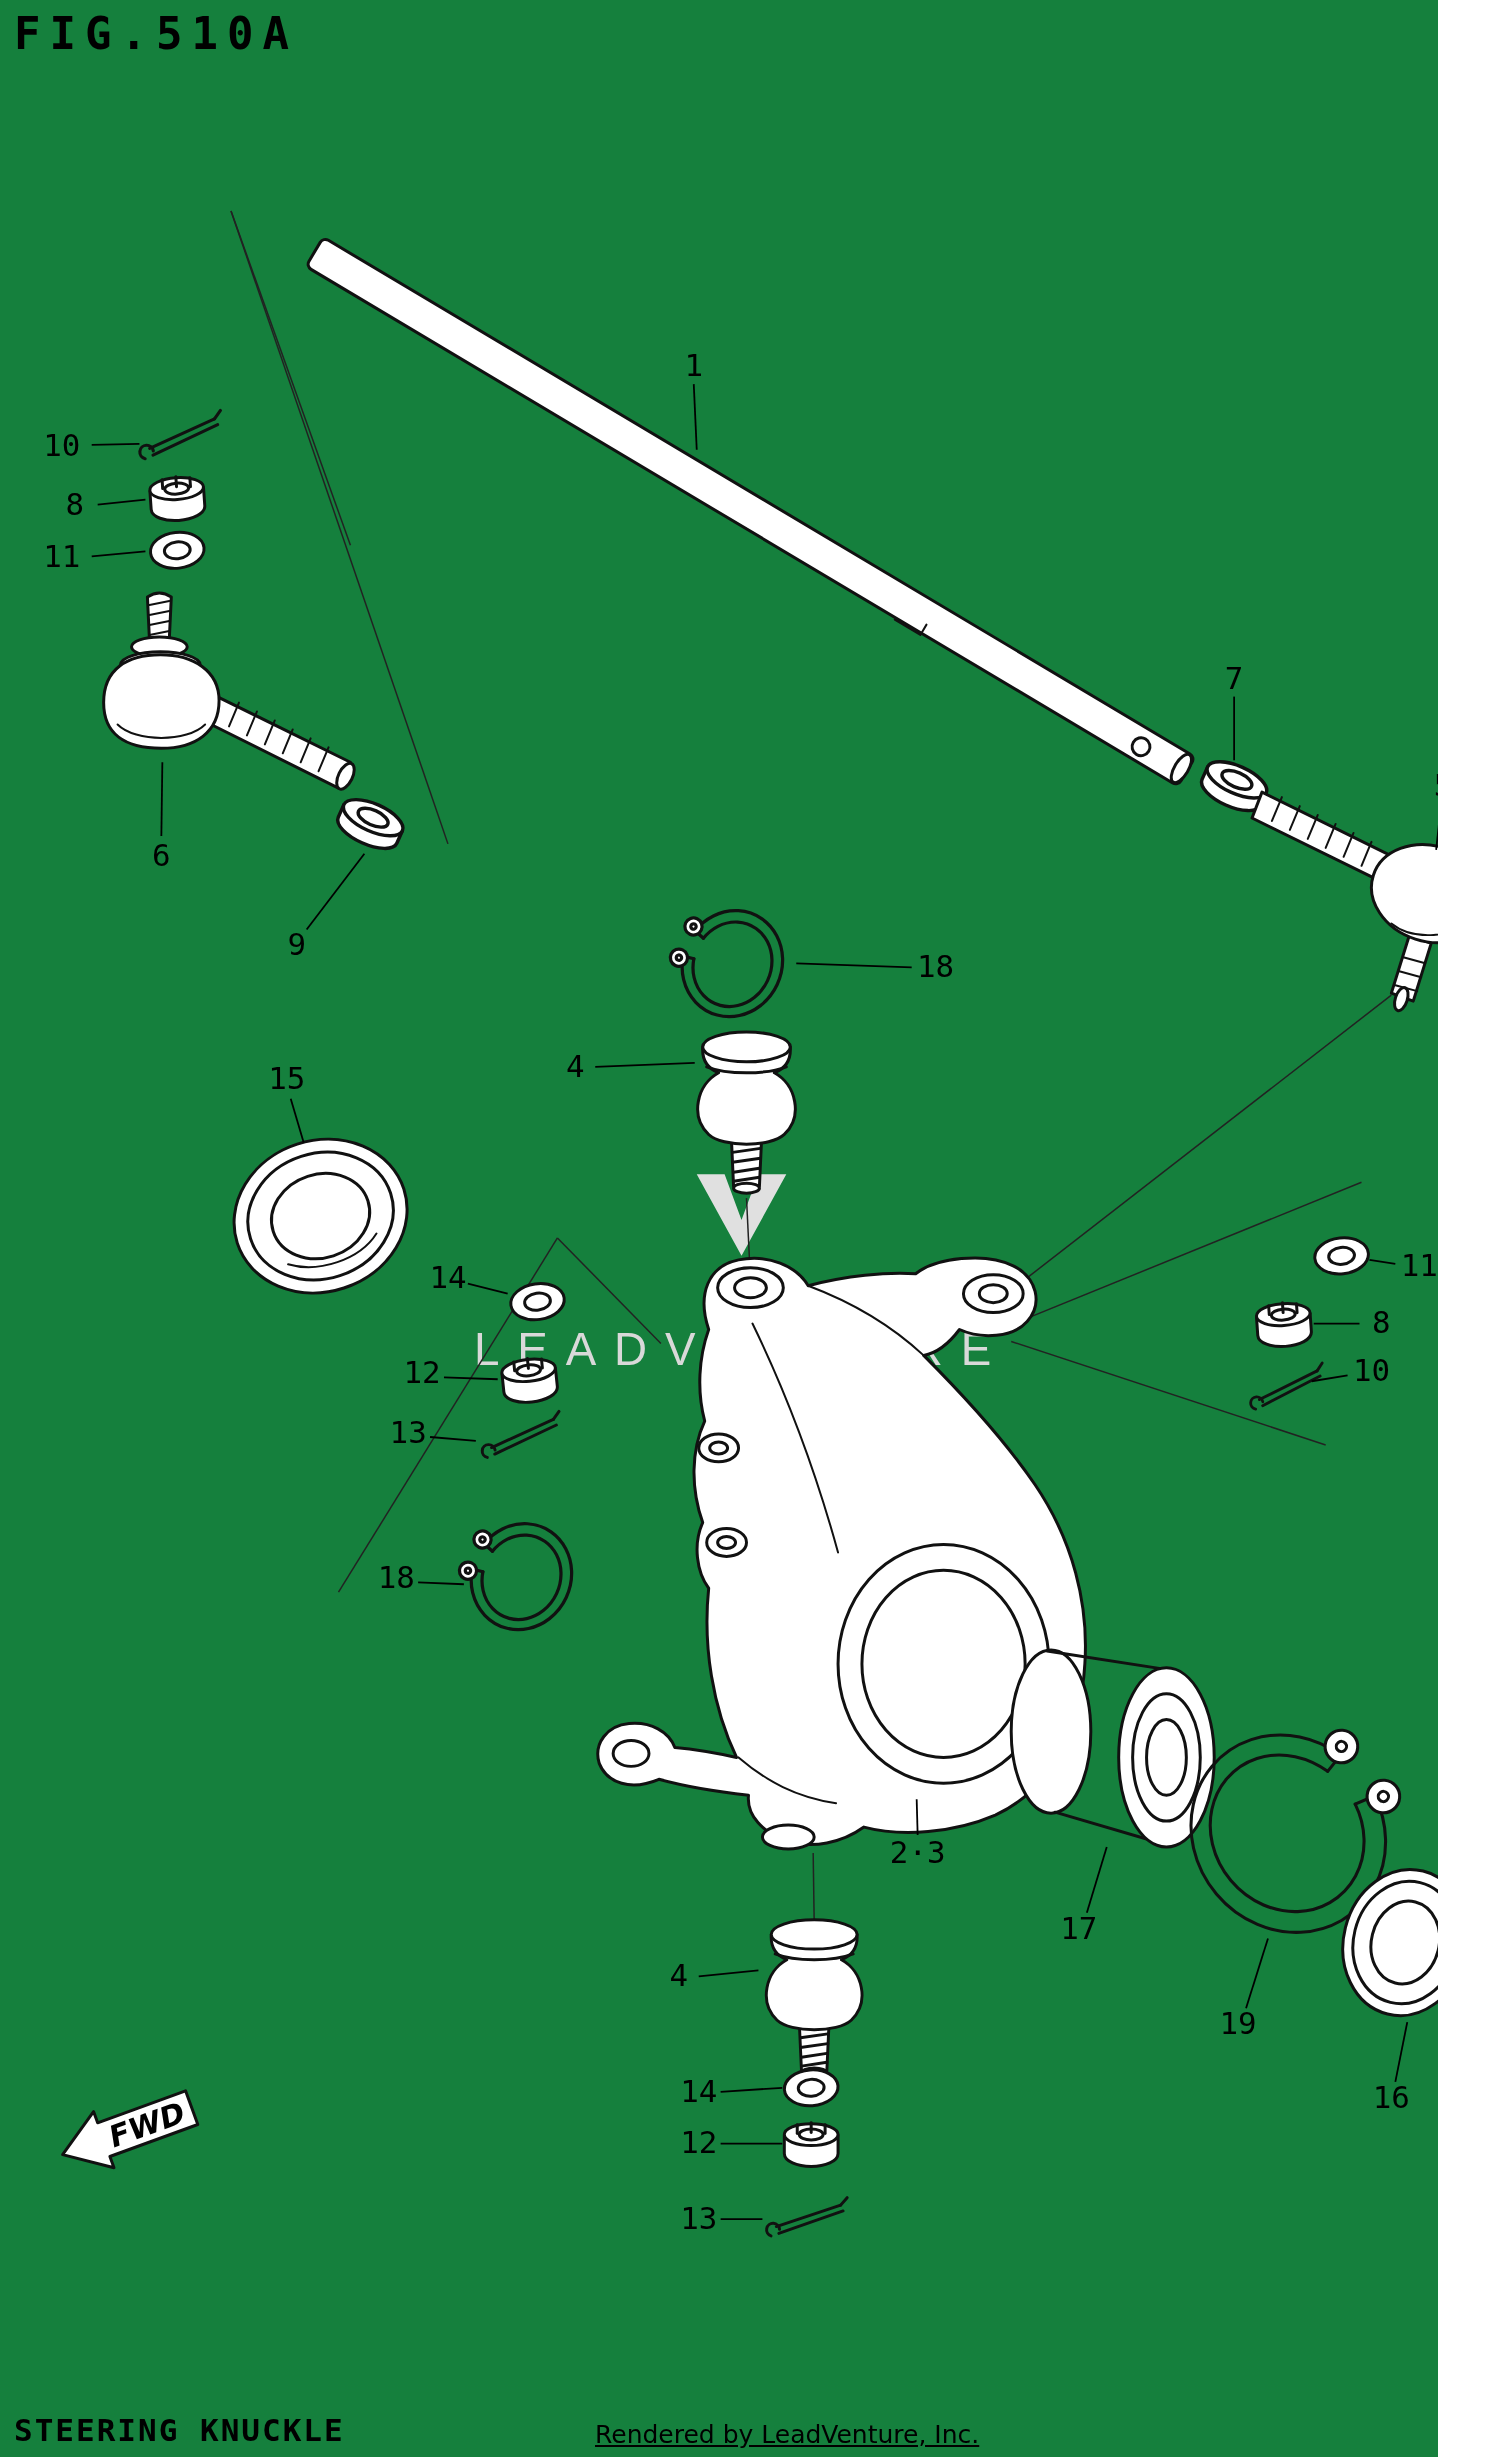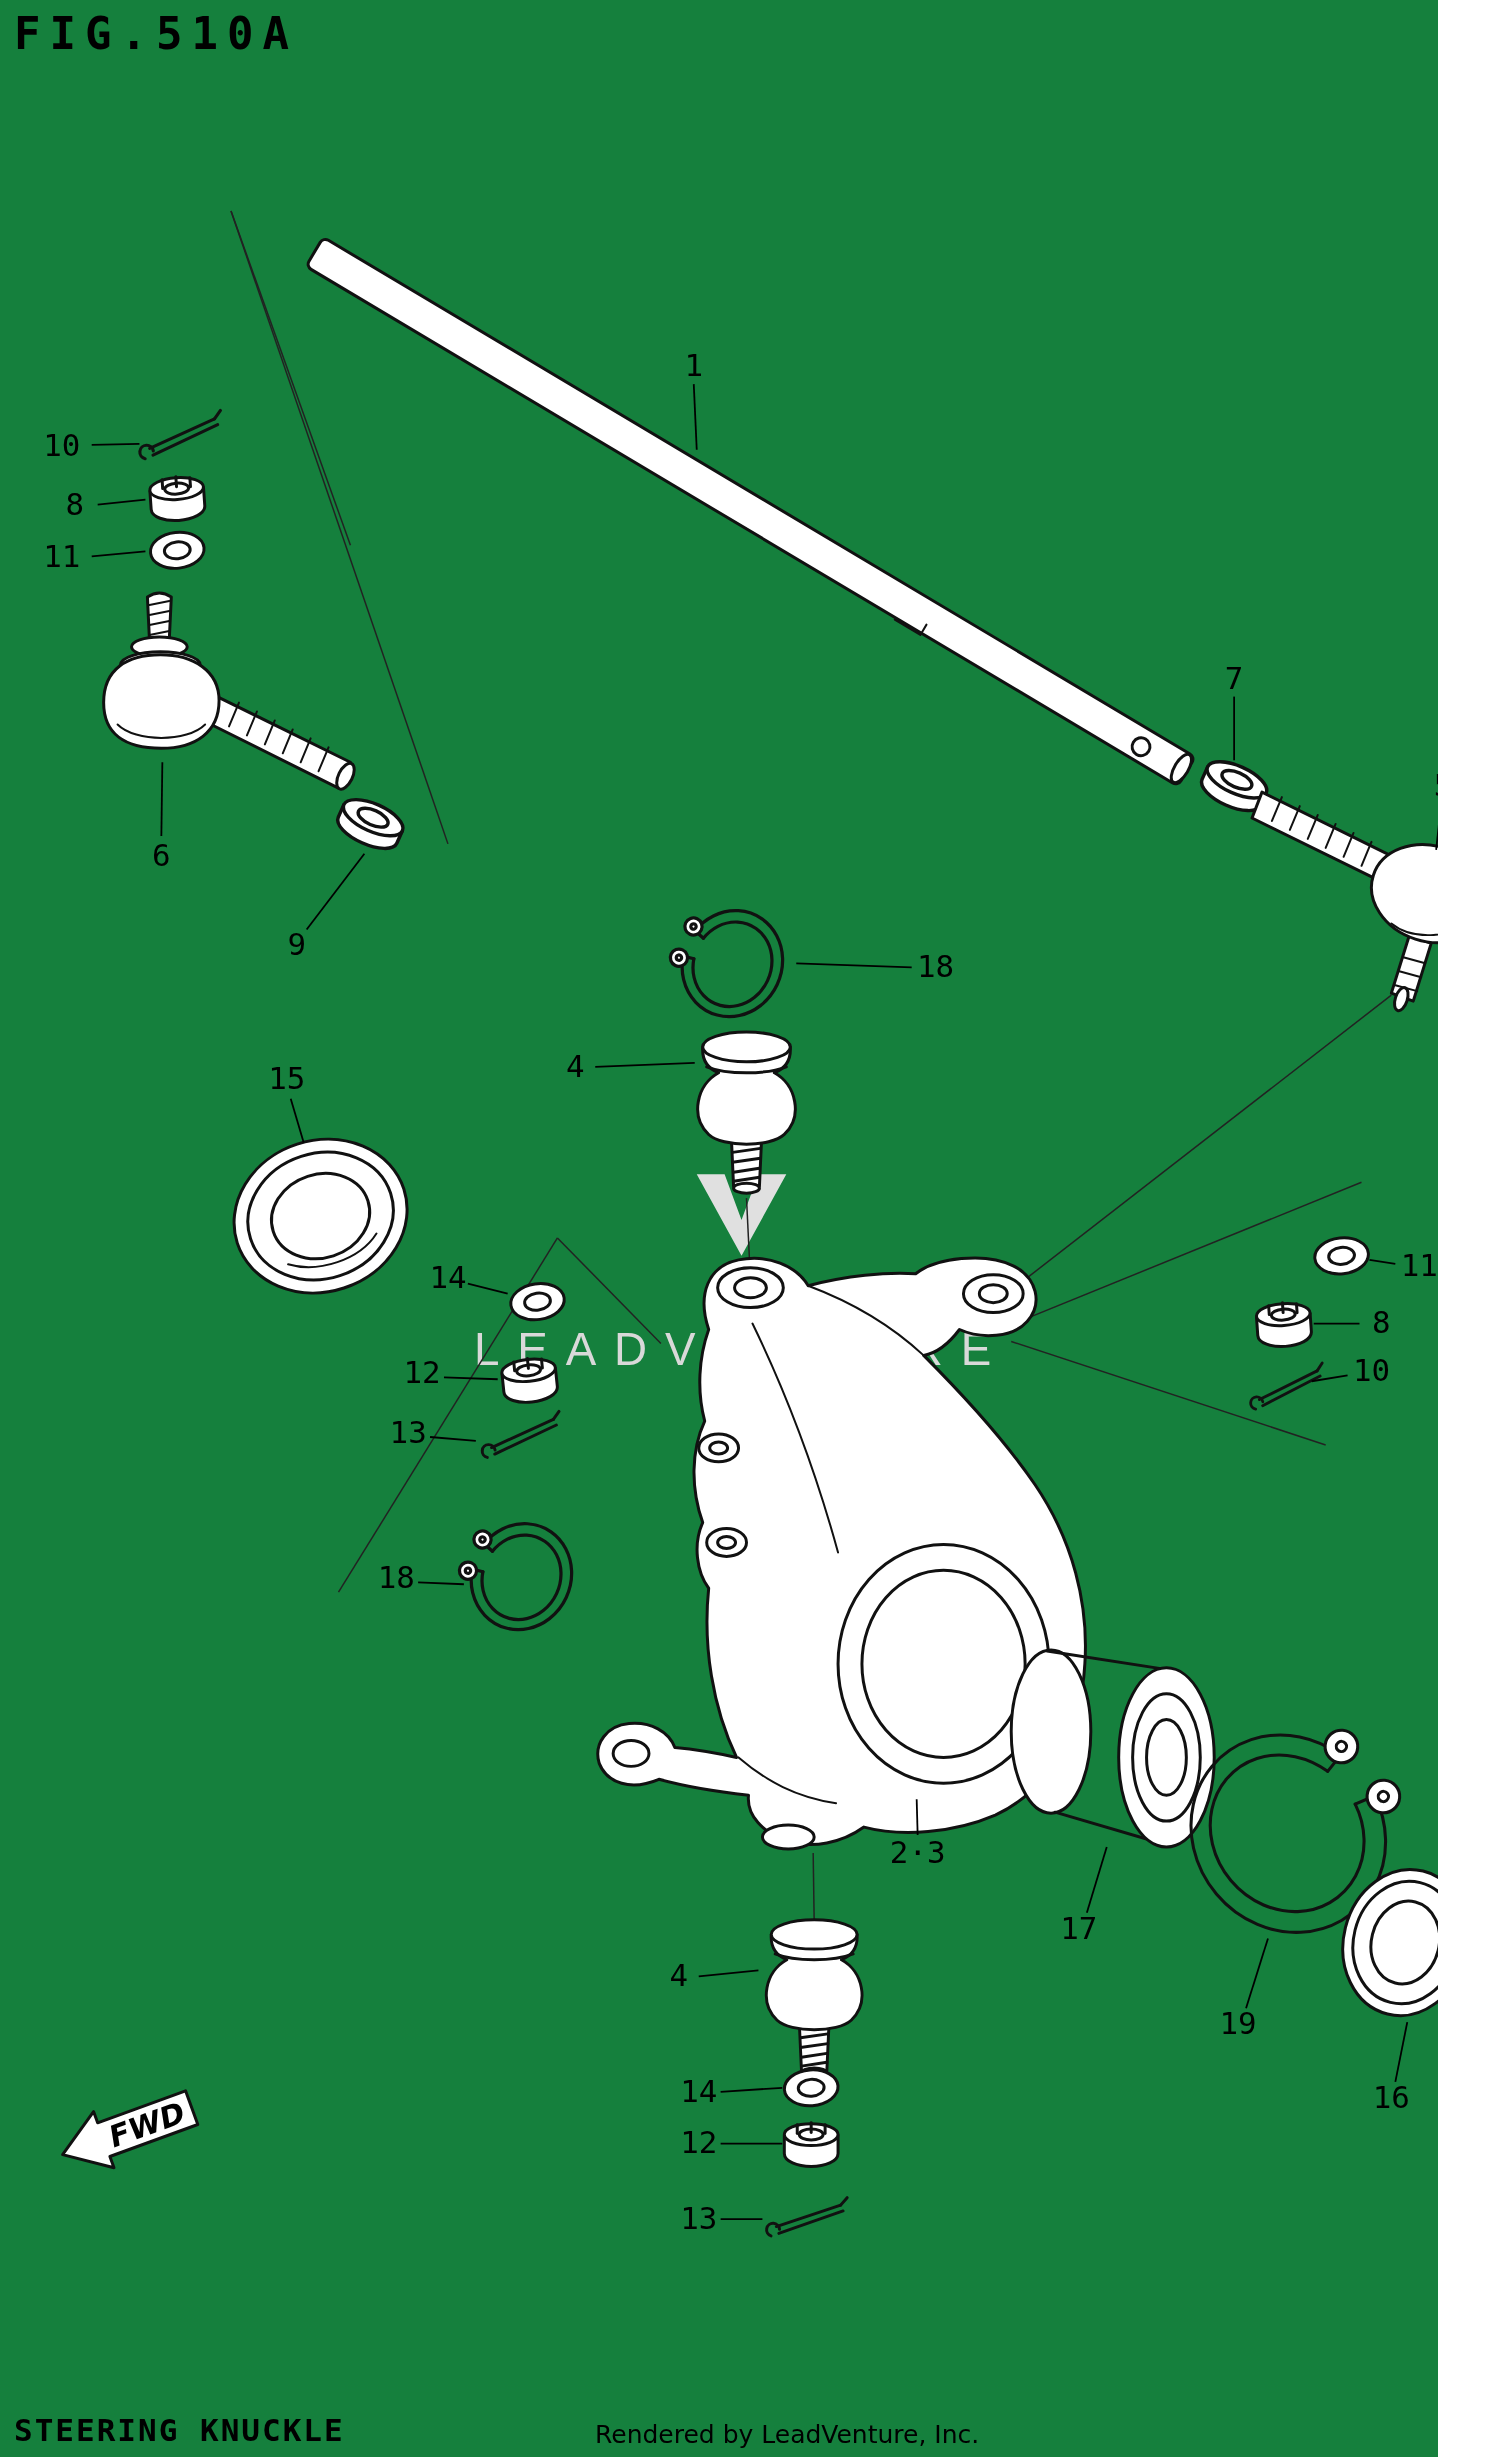--- a/index.html
+++ b/index.html
@@ -15,21 +15,21 @@
   .footer-code {
     position:absolute; left:14px; top:2346px;
     font-size:30px; font-weight:bold; letter-spacing:2px;
   }
   .footer-name {
     position:absolute; left:14px; top:2412px;
     font-size:31px; font-weight:bold; letter-spacing:2px;
   }
   .footer-credit {
     position:absolute; left:595px; top:2420px;
-    font-family:"DejaVu Sans", sans-serif; font-size:25px;
+    font-family:"DejaVu Sans", sans-serif; font-size:25px;text-decoration:underline;
   }
   svg.diagram { position:absolute; left:0; top:0; }
   .part { fill:#ffffff; stroke:#111111; stroke-width:3; stroke-linejoin:round; stroke-linecap:round; }
   .detail { fill:none; stroke:#111111; stroke-width:2; }
   .leader { stroke:#000000; stroke-width:1.8; }
   .cline  { stroke:#222222; stroke-width:1.5; }
   .callout {
     font-family:"DejaVu Sans Mono", monospace; font-size:31px;
     fill:#000; stroke:none; text-anchor:middle;
   }

